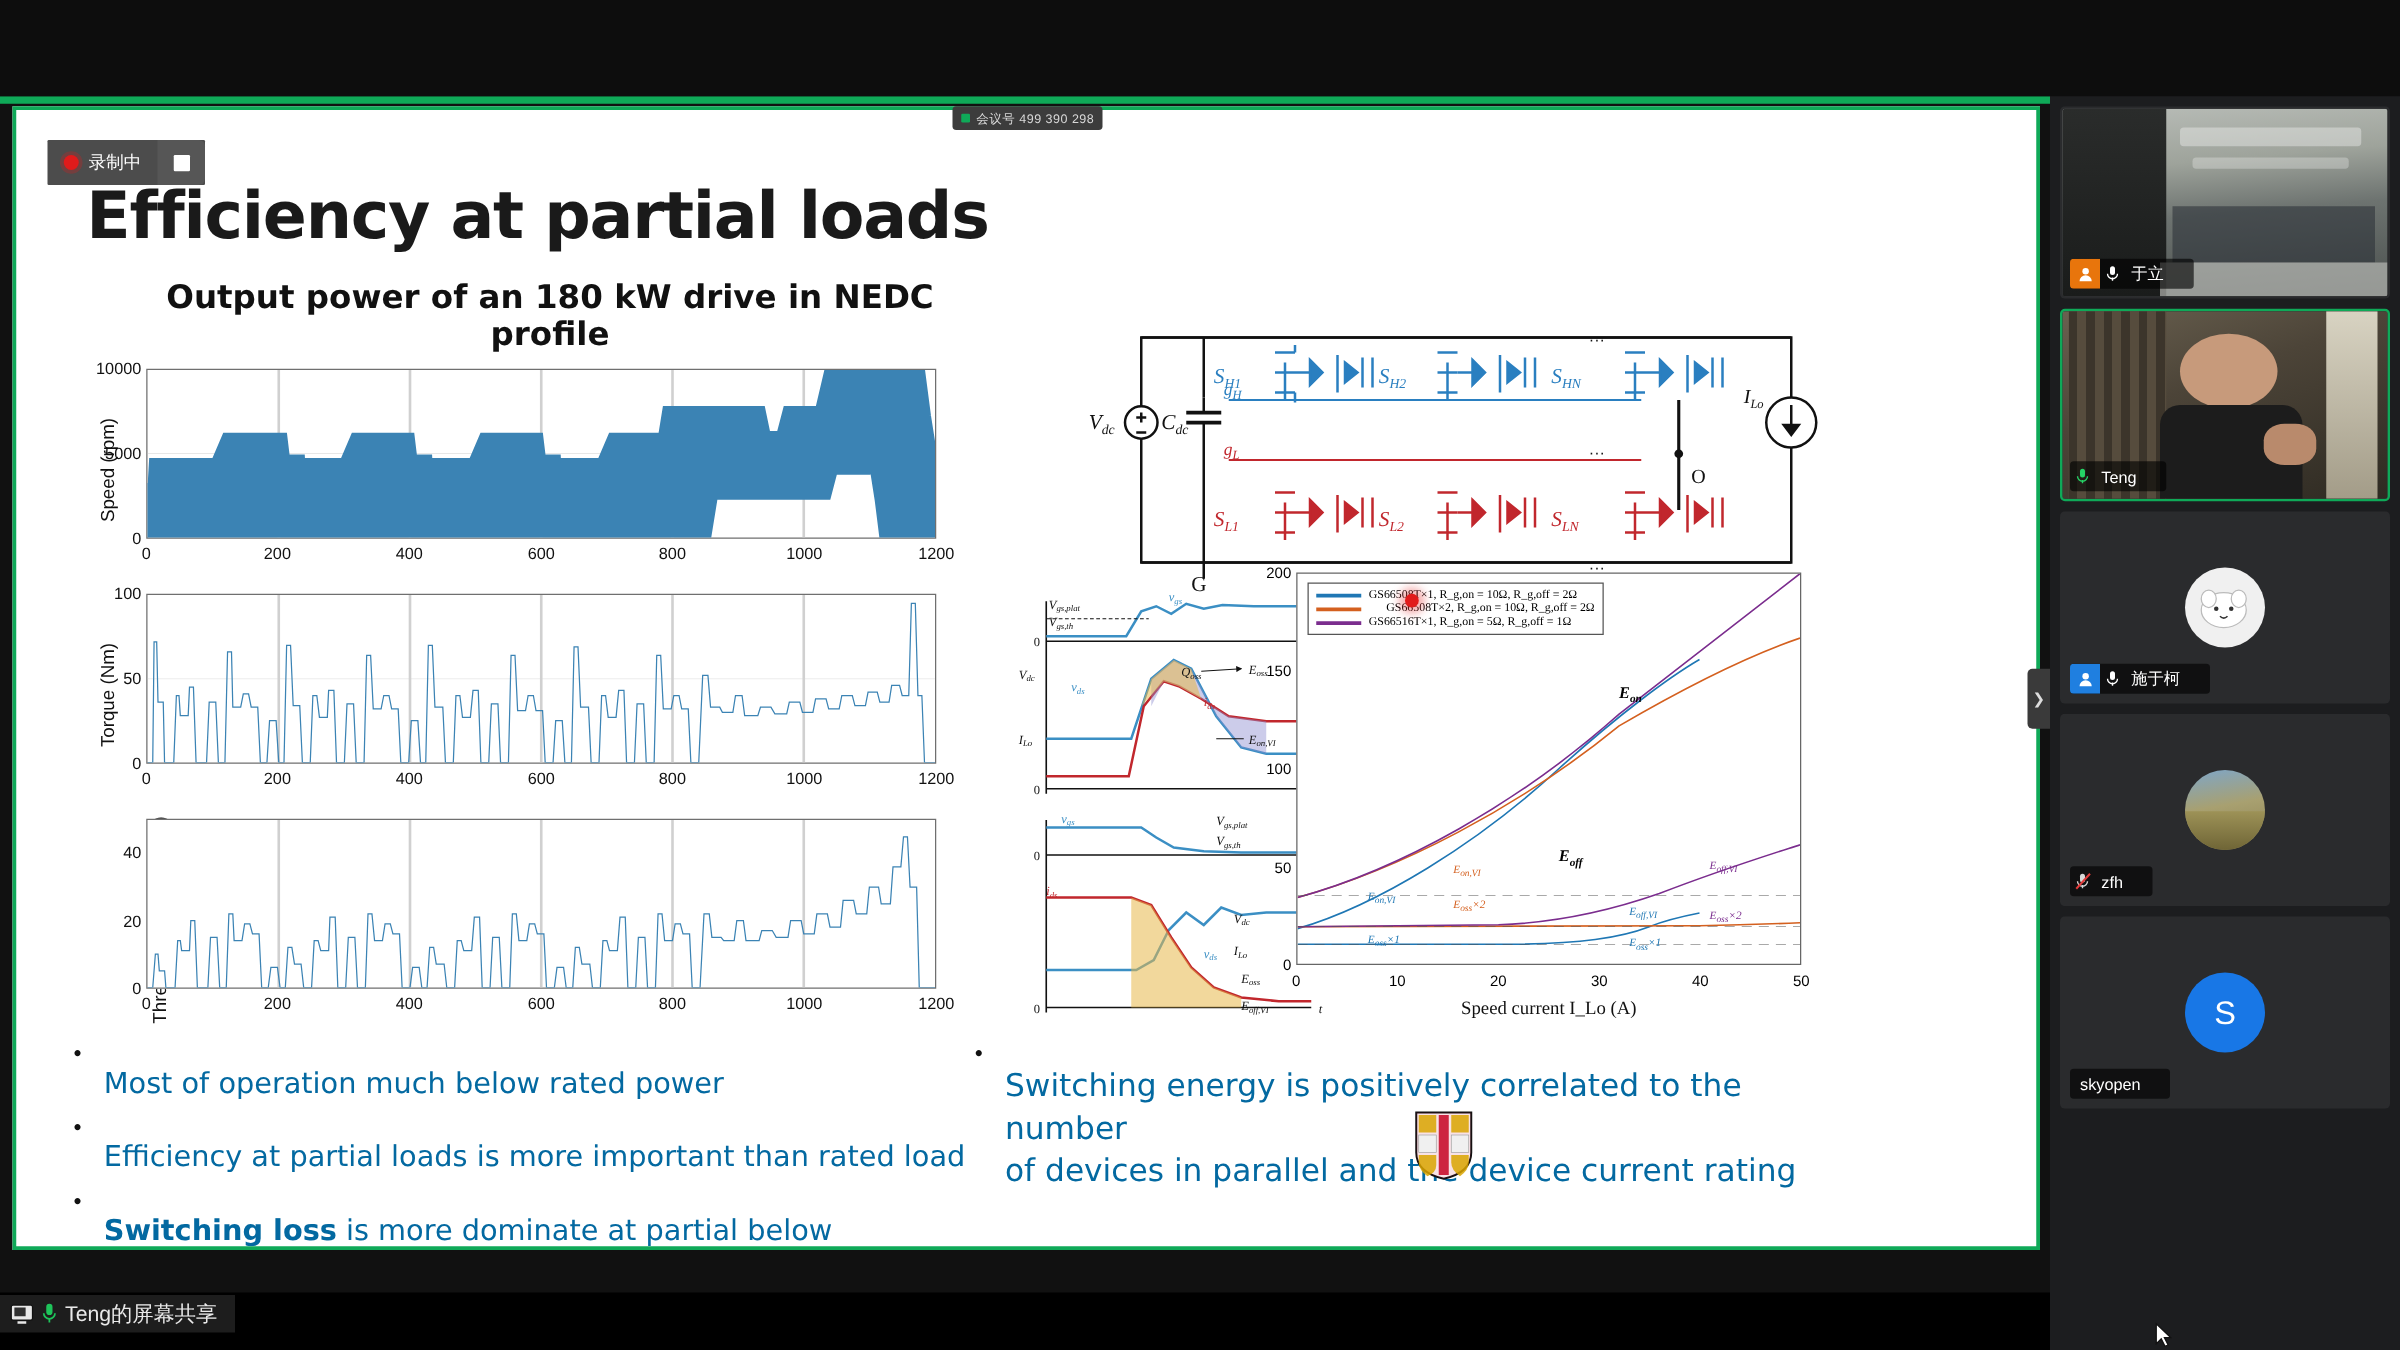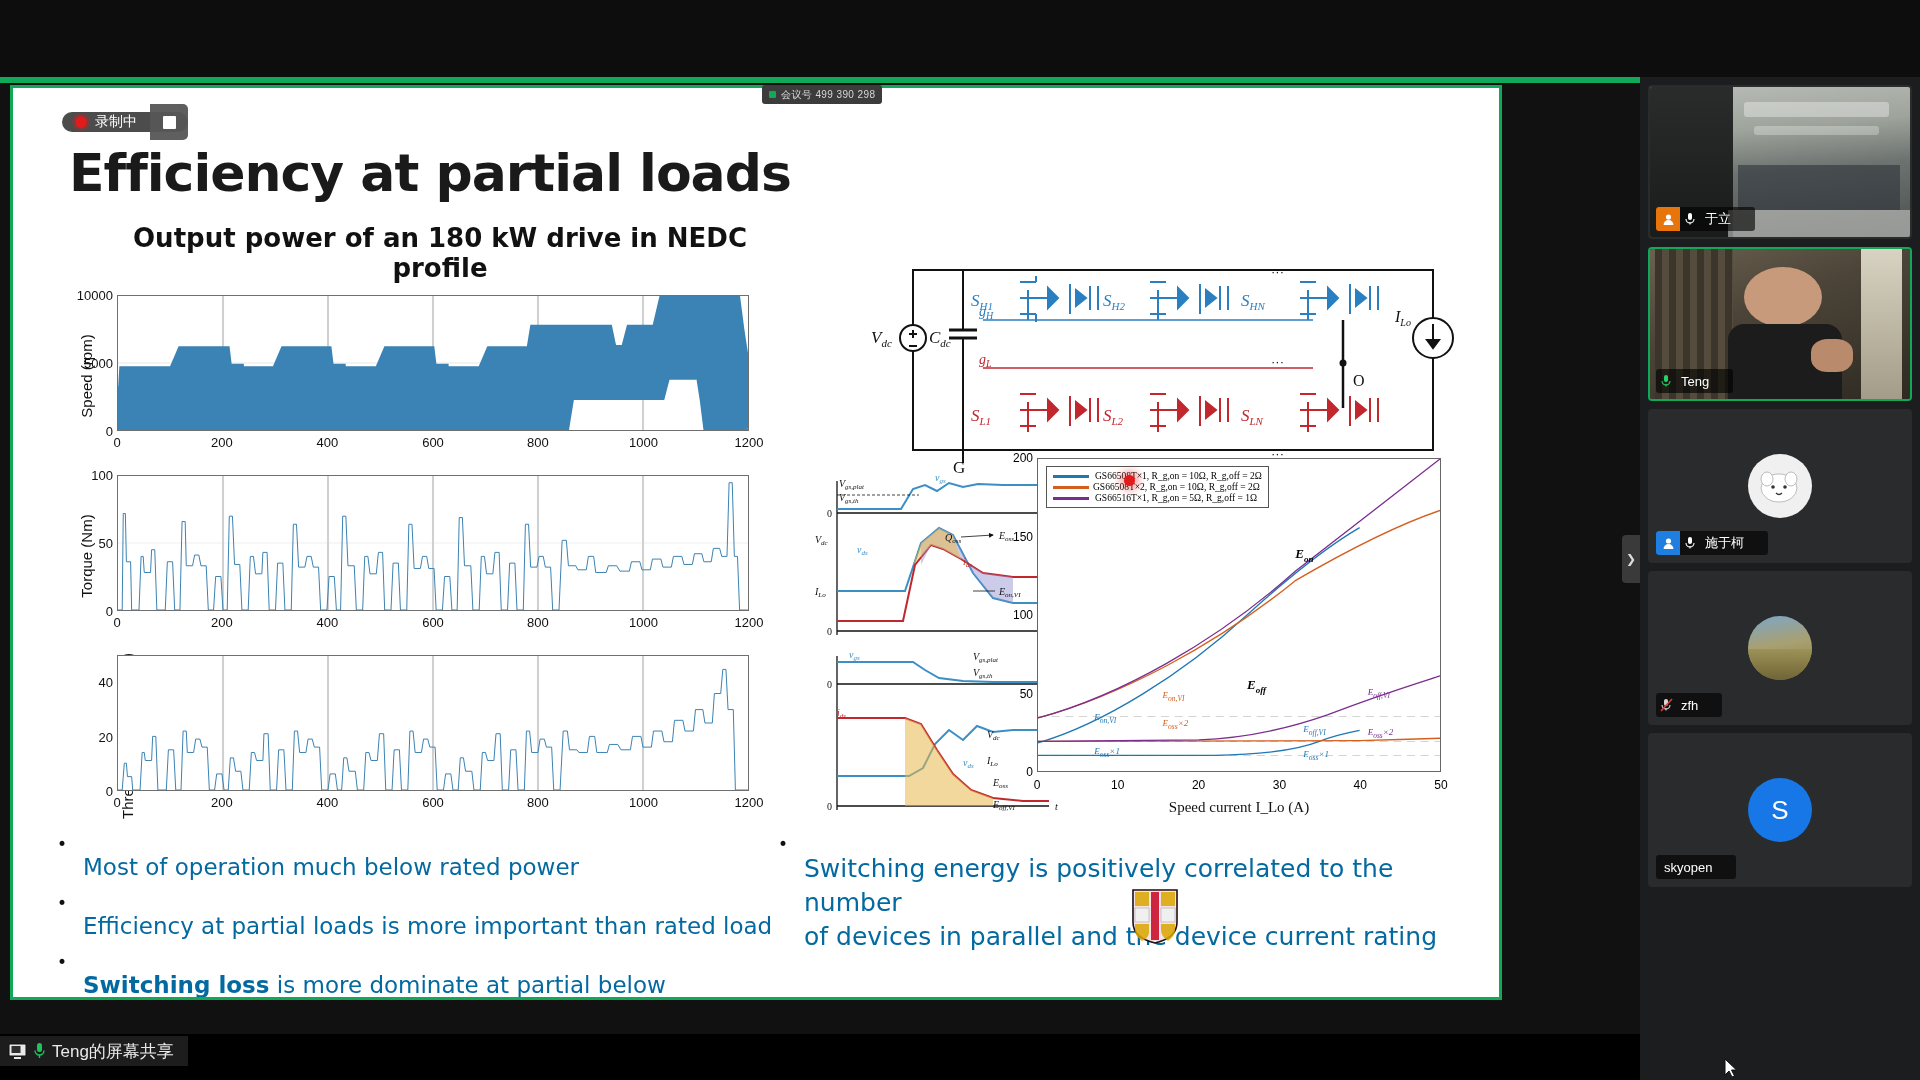--- a/index.html
+++ b/index.html
@@ -27,29 +27,29 @@
   
   #body { position: absolute; left: 0; top: 77px; width: 1920px; height: 1003px; background: #111; }
 
   
   #share {
     position: absolute; left: 0; top: 0; width: 1640px; height: 957px;
     background: #111; overflow: hidden;
   }
   #greenbar { position: absolute; left: 0; top: 0; width: 1640px; height: 6px; background: #0fa958; }
   #slide {
-    position: absolute; left: 10px; top: 8px; width: 1492px; height: 915px;
+    position: absolute; left: 10px; top: 8px; width: 1622px; height: 915px;
     background: #ffffff; border: 3px solid #0fa958; overflow: hidden;
   }
 
   
   #recpill {
-    position: absolute; left: 38px; top: 35px; height: 20px;
-    background: rgba(62,62,62,0.93); border-radius: 11px;
-    display: flex; align-items: center; z-index: 40; margin-left: 24px;
+    position: absolute; left: 38px; top: 35px; height: 36px;
+    background: rgba(62,62,62,0.93); border-radius: 1px;
+    display: flex; align-items: center; z-index: 40;
   }
   #recpill .dot { width: 12px; height: 12px; border-radius: 50%; background: #e01b1b; margin: 0 8px 0 13px;
                   box-shadow: 0 0 0 3px rgba(224,27,27,0.28); }
   #recpill .lbl { color: #fff; font-size: 14px; padding-right: 13px; }
   #recpill .stopwrap { width: 38px; height: 36px; background: rgba(86,86,86,0.95);
                        border-radius: 0 5px 5px 0; display: flex; align-items: center; justify-content: center; }
   #recpill .stopwrap .sq { width: 13px; height: 13px; background: #fff; border-radius: 1px; }
 
   
   #midchip {
@@ -505,21 +505,21 @@
                   <line x1="0" y1="19" x2="50" y2="19" stroke="#555" stroke-width="0.25" stroke-dasharray="1,0.7"></line>
                   <line x1="0" y1="10" x2="50" y2="10" stroke="#555" stroke-width="0.25" stroke-dasharray="1,0.7"></line>
                 </g>
               </svg>
               
               <div style="position:absolute;left:8px;top:7px;background:#fff;border:1px solid #555;padding:3px 6px;">
                 <div style="display:flex;align-items:center;gap:6px;margin:1px 0;">
                   <span style="display:inline-block;width:36px;height:3px;background:#1f77b4;"></span>
                   <span style="font-family:'Liberation Serif',serif;font-size:9.5px;white-space:nowrap;">GS66508T×1,  R_g,on = 10Ω, R_g,off = 2Ω</span>
                 </div>
-                <div style="display:flex;align-items:center;gap:4px;margin:1px 0;">
+                <div style="display:flex;align-items:center;gap:20px;margin:1px 0;">
                   <span style="display:inline-block;width:36px;height:3px;background:#d4601f;"></span>
                   <span style="font-family:'Liberation Serif',serif;font-size:9.5px;white-space:nowrap;">GS66508T×2,  R_g,on = 10Ω, R_g,off = 2Ω</span>
                 </div>
                 <div style="display:flex;align-items:center;gap:6px;margin:1px 0;">
                   <span style="display:inline-block;width:36px;height:3px;background:#7b2d8e;"></span>
                   <span style="font-family:'Liberation Serif',serif;font-size:9.5px;white-space:nowrap;">GS66516T×1,  R_g,on = 5Ω, R_g,off = 1Ω</span>
                 </div>
               </div>
               
               <div style="position:absolute;left:86px;top:16px;width:11px;height:11px;border-radius:50%;

